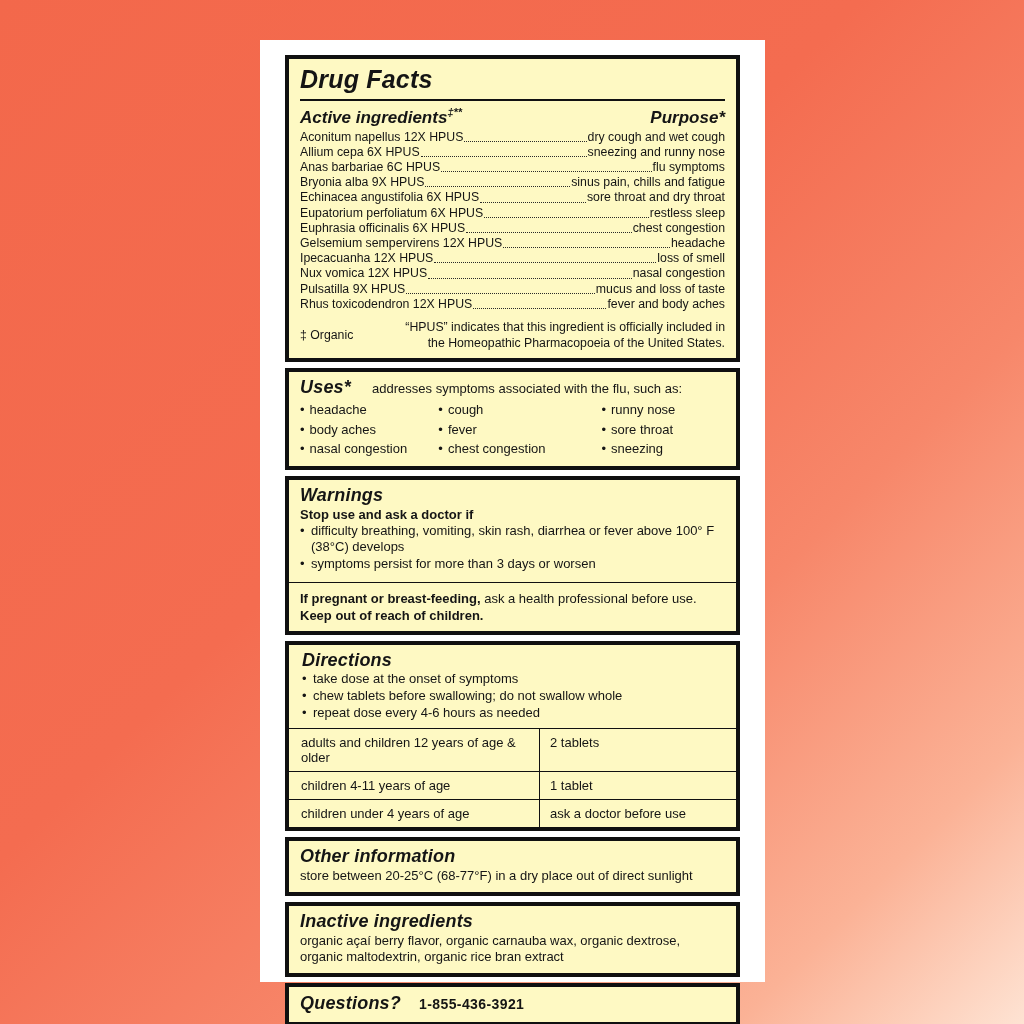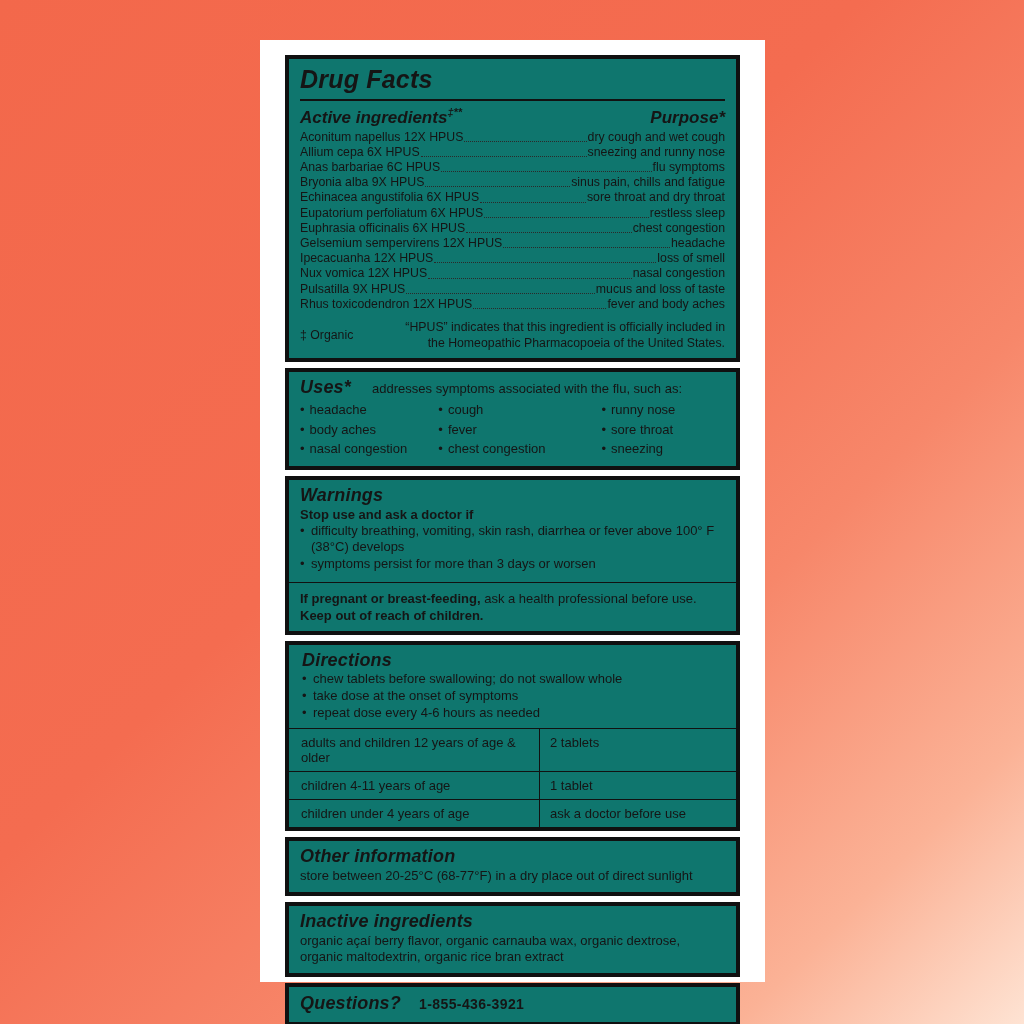--- a/index.html
+++ b/index.html
@@ -3,21 +3,21 @@
 <meta charset="utf-8">
 <style>
   html,body{margin:0;padding:0;}
   body{
     width:1024px;height:1024px;position:relative;overflow:hidden;
     font-family:"Liberation Sans",sans-serif;color:#151515;
     background:linear-gradient(135deg,#f3684b 0%,#f46c50 42%,#f7876a 66%,#fbb296 86%,#fee3d3 100%);
   }
   .card{position:absolute;left:260px;top:40px;width:505px;height:942px;background:#ffffff;}
   .sections{padding:15px 25px 0;display:flex;flex-direction:column;gap:6px;}
-  .box{border:4px solid #101010;padding:5px 11px 7px;background:#0f766e;}
+  .box{border:4px solid #101010;padding:5px 11px 7px;background:#fef9c3;}
 
   .df-title{font-size:25px;font-weight:bold;font-style:italic;padding:1px 0 5px;border-bottom:2.5px solid #111;letter-spacing:.2px;}
 
   .ai-head{display:flex;justify-content:space-between;align-items:baseline;margin-top:5px;margin-bottom:2px;
     font-size:17px;font-weight:bold;font-style:italic;}
   .ai-head sup{font-size:11px;}
   .ing-row{display:flex;align-items:flex-end;font-size:12.3px;line-height:15.2px;}
   .ing-name{white-space:nowrap;}
   .leader{flex:1;border-bottom:1.7px dotted #2a2a2a;margin:0 1px 3px;min-width:8px;}
   .ing-purpose{white-space:nowrap;}
@@ -152,22 +152,22 @@
       <div class="w-bullet">difficulty breathing, vomiting, skin rash, diarrhea or fever above 100° F (38°C) develops</div>
       <div class="w-bullet">symptoms persist for more than 3 days or worsen</div>
       <div class="w-div"></div>
       <div class="mix-line"><span class="fb">If pregnant or breast-feeding,</span><span> ask a health professional before use.</span></div>
       <div class="bold-line">Keep out of reach of children.</div>
     </div>
 
     <div class="box d-box">
       <div class="d-pad">
         <div class="sec-head">Directions</div>
+        <div class="w-bullet">take dose at the onset of symptoms</div>
         <div class="w-bullet">chew tablets before swallowing; do not swallow whole</div>
-        <div class="w-bullet">take dose at the onset of symptoms</div>
         <div class="w-bullet">repeat dose every 4-6 hours as needed</div>
       </div>
       <div class="d-table">
         <div class="d-row">
           <div class="d-who">adults and children 12 years of age &amp; older</div>
           <div class="d-dose">2 tablets</div>
         </div>
         <div class="d-row">
           <div class="d-who">children 4-11 years of age</div>
           <div class="d-dose">1 tablet</div>

